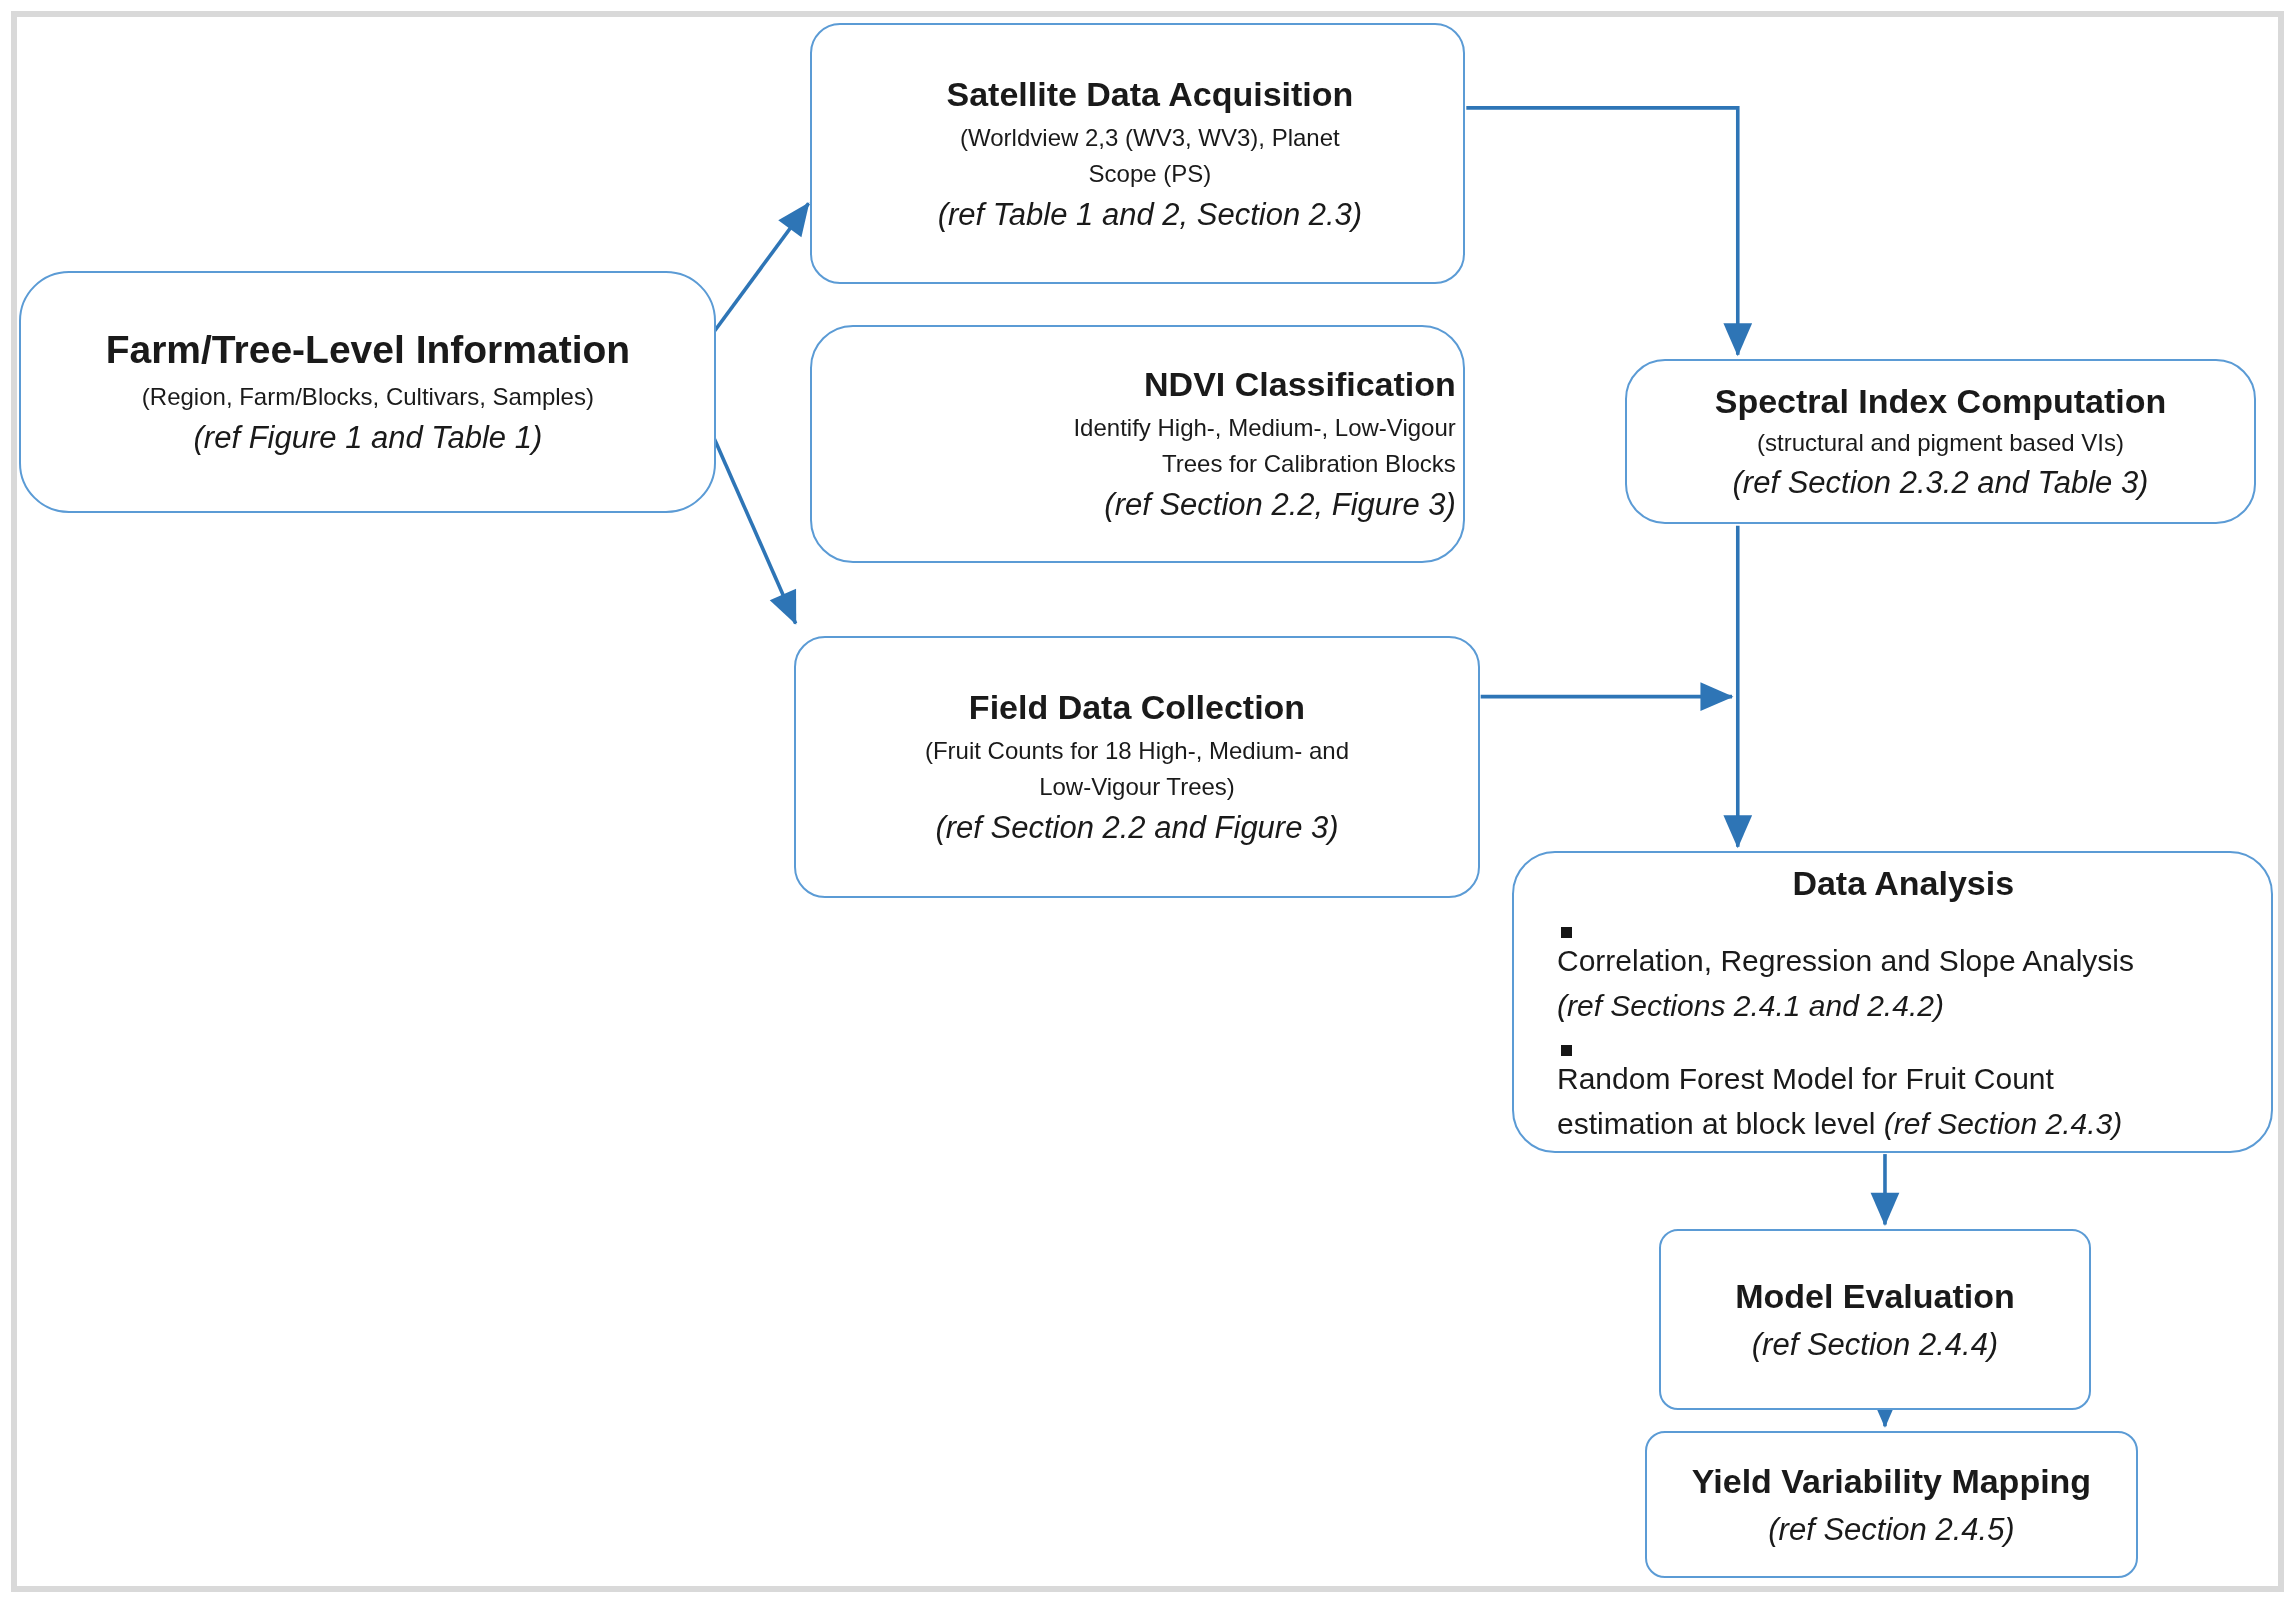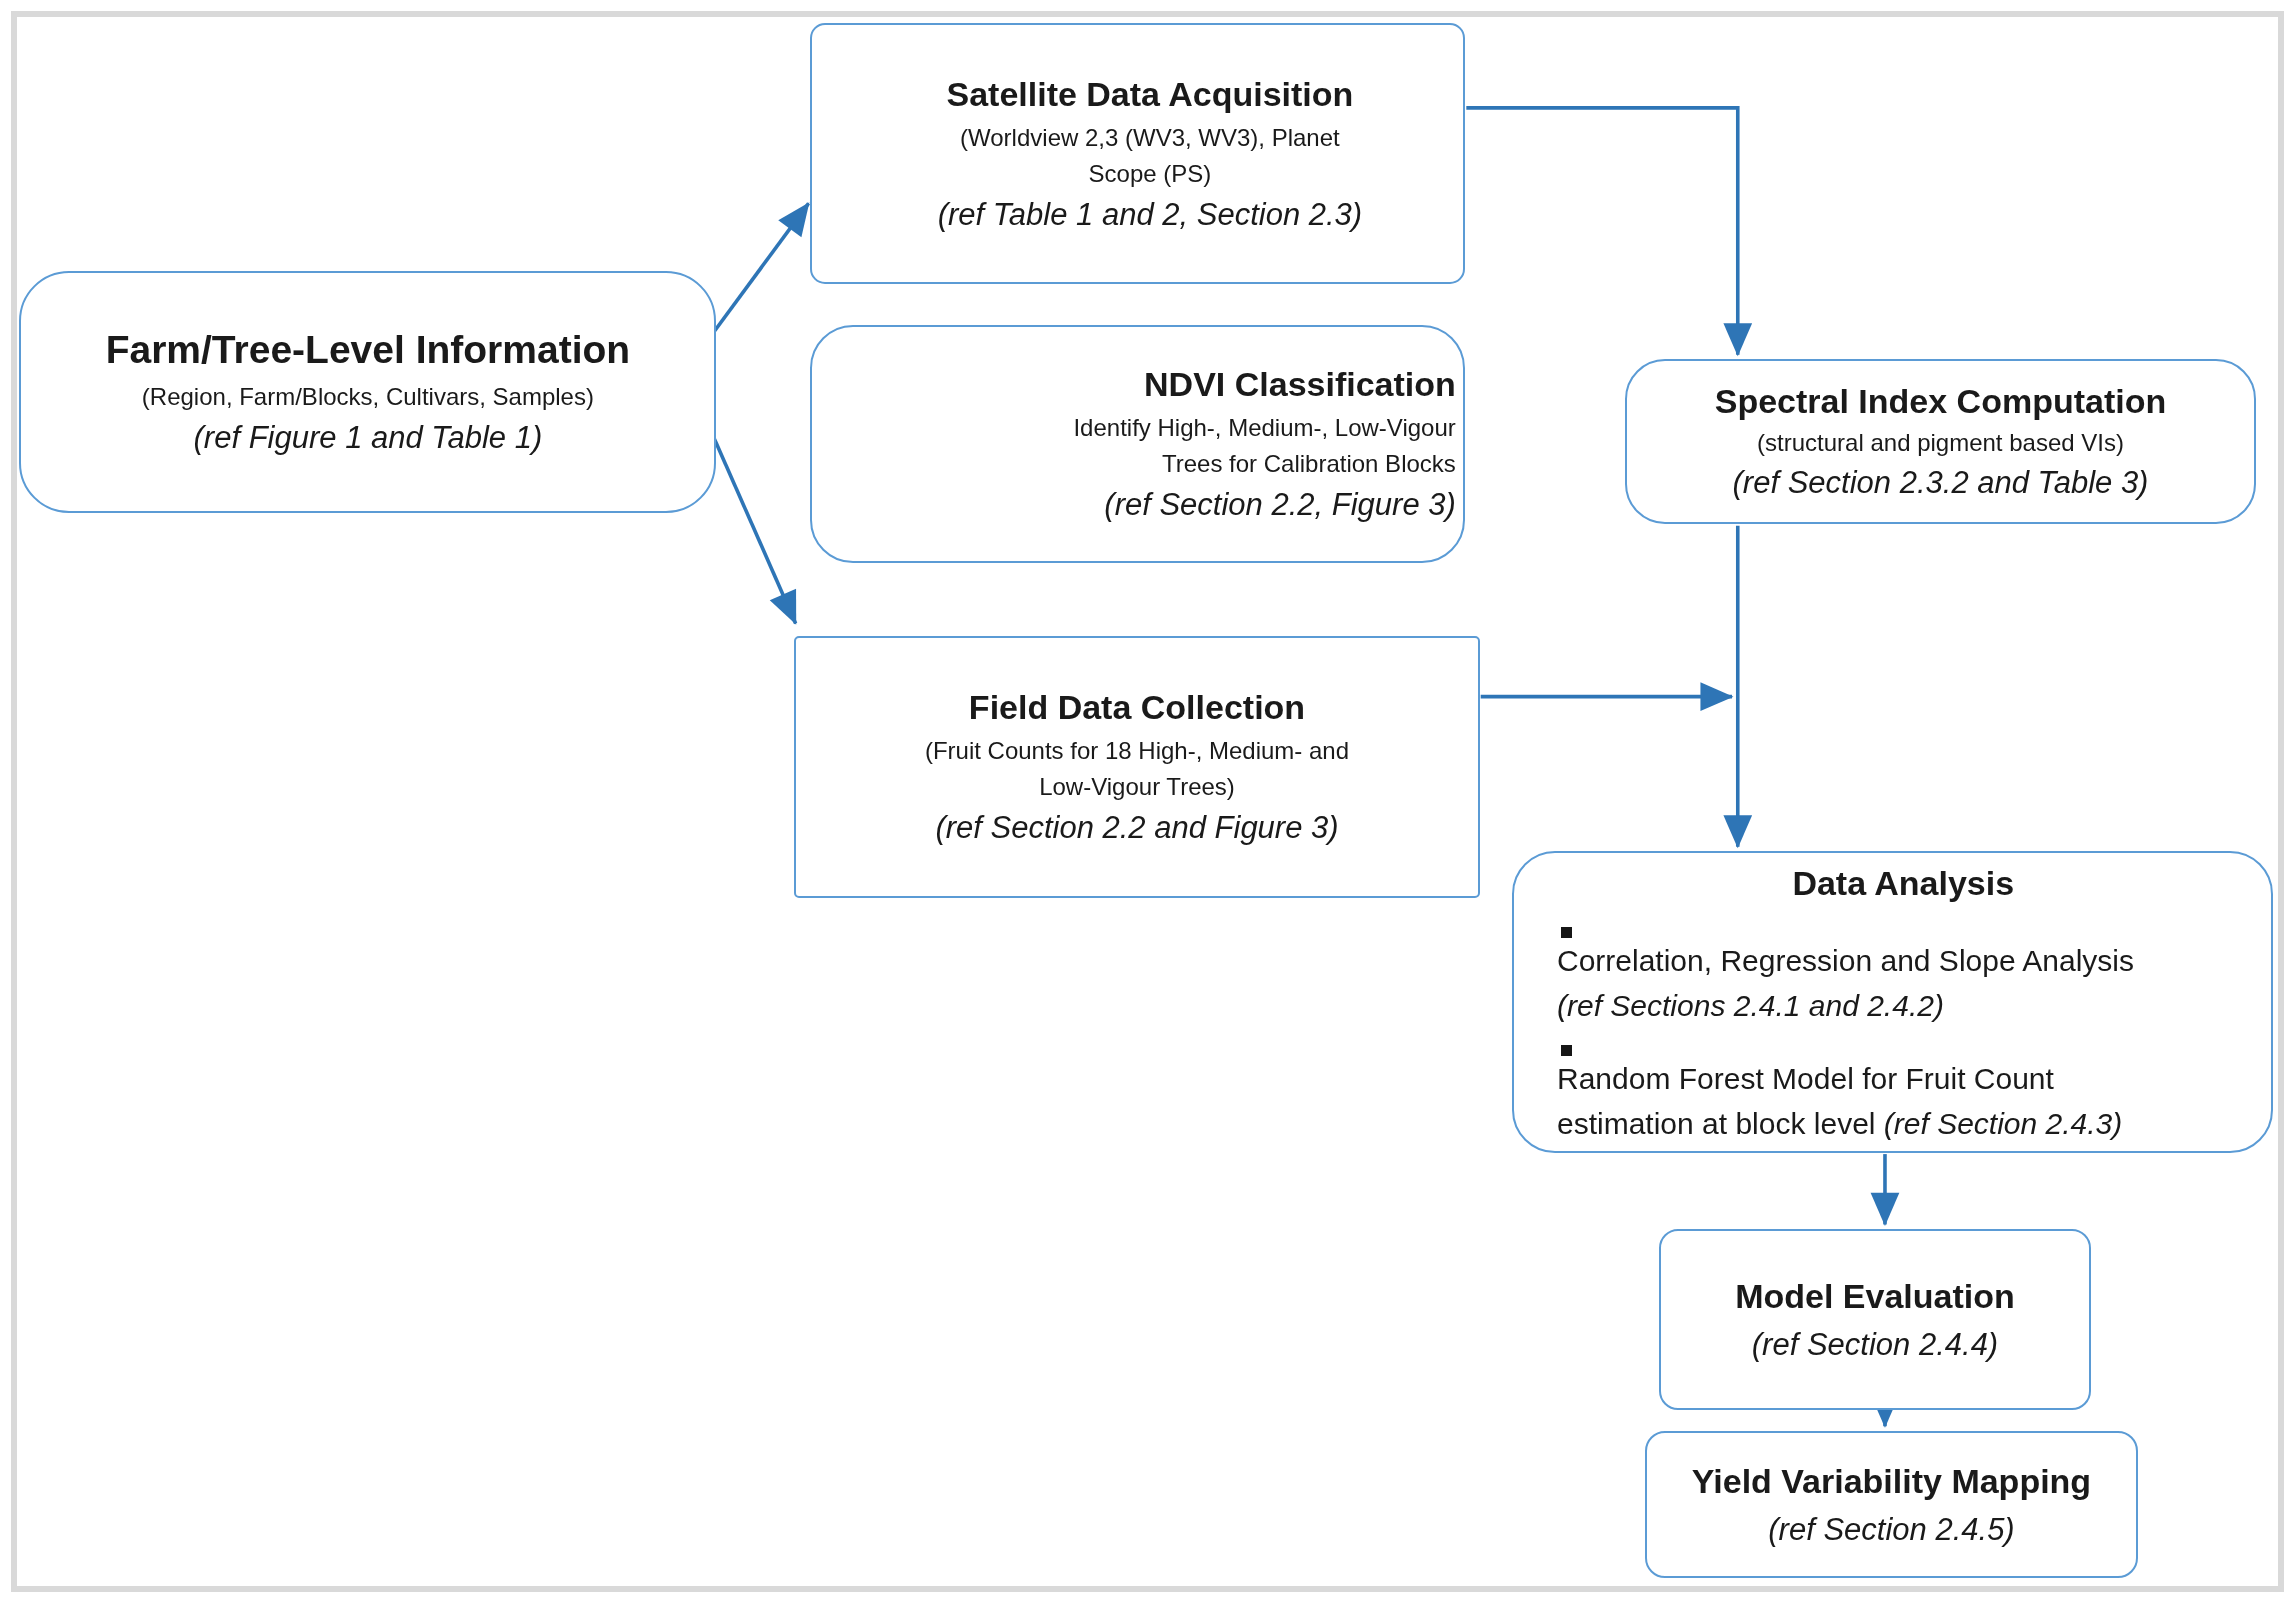--- a/index.html
+++ b/index.html
@@ -37,25 +37,25 @@
     justify-content:center;align-items:center;
     text-align:center;
     padding:0 7.2px;
   }
   .title{font-weight:700;font-size:34px;line-height:1.5;white-space:nowrap;}
   .line{font-size:24px;line-height:1.5;white-space:nowrap;}
   .ref{font-size:31px;line-height:1.5;font-style:italic;white-space:nowrap;}
   
   .box-farm{left:19.4px;top:271px;width:697px;height:242px;border-radius:50px;}
   .box-farm .title{font-size:39px;line-height:1.45;}
-  .box-satellite{left:810px;top:23px;width:655px;height:261px;border-radius:15px;padding-left:32px;}
+  .box-satellite{left:810px;top:23px;width:655px;height:261px;border-radius:30px;padding-left:32px;}
   .box-ndvi{left:810px;top:325px;width:655px;height:238px;border-radius:43px;align-items:flex-end;}
   .box-spectral{left:1625px;top:359px;width:631px;height:165px;border-radius:40px;}
   .box-spectral .title,.box-spectral .line,.box-spectral .ref{line-height:1.45;}
-  .box-field{left:794px;top:636px;width:686px;height:262px;border-radius:5px;}
+  .box-field{left:794px;top:636px;width:686px;height:262px;border-radius:31px;}
   .box-data{left:1512px;top:851px;width:761px;height:302px;border-radius:43px;align-items:stretch;padding:0 21.5px 0 43px;}
   .box-data .title{text-align:center;margin-bottom:1.4px;}
   .box-model{left:1659px;top:1229px;width:432px;height:181px;border-radius:19px;}
   .box-yield{left:1645px;top:1431px;width:493px;height:147px;border-radius:20px;}
   
   .bullet{display:flex;align-items:flex-start;text-align:left;flex-direction:column;}
   .sq{flex:none;width:10.8px;height:10.8px;background:#161616;margin:17px 26px 0 4.3px;}
   .bcontent{font-size:30px;line-height:1.5;}
   .bline{display:block;white-space:nowrap;}
   .italic{font-style:italic;}

